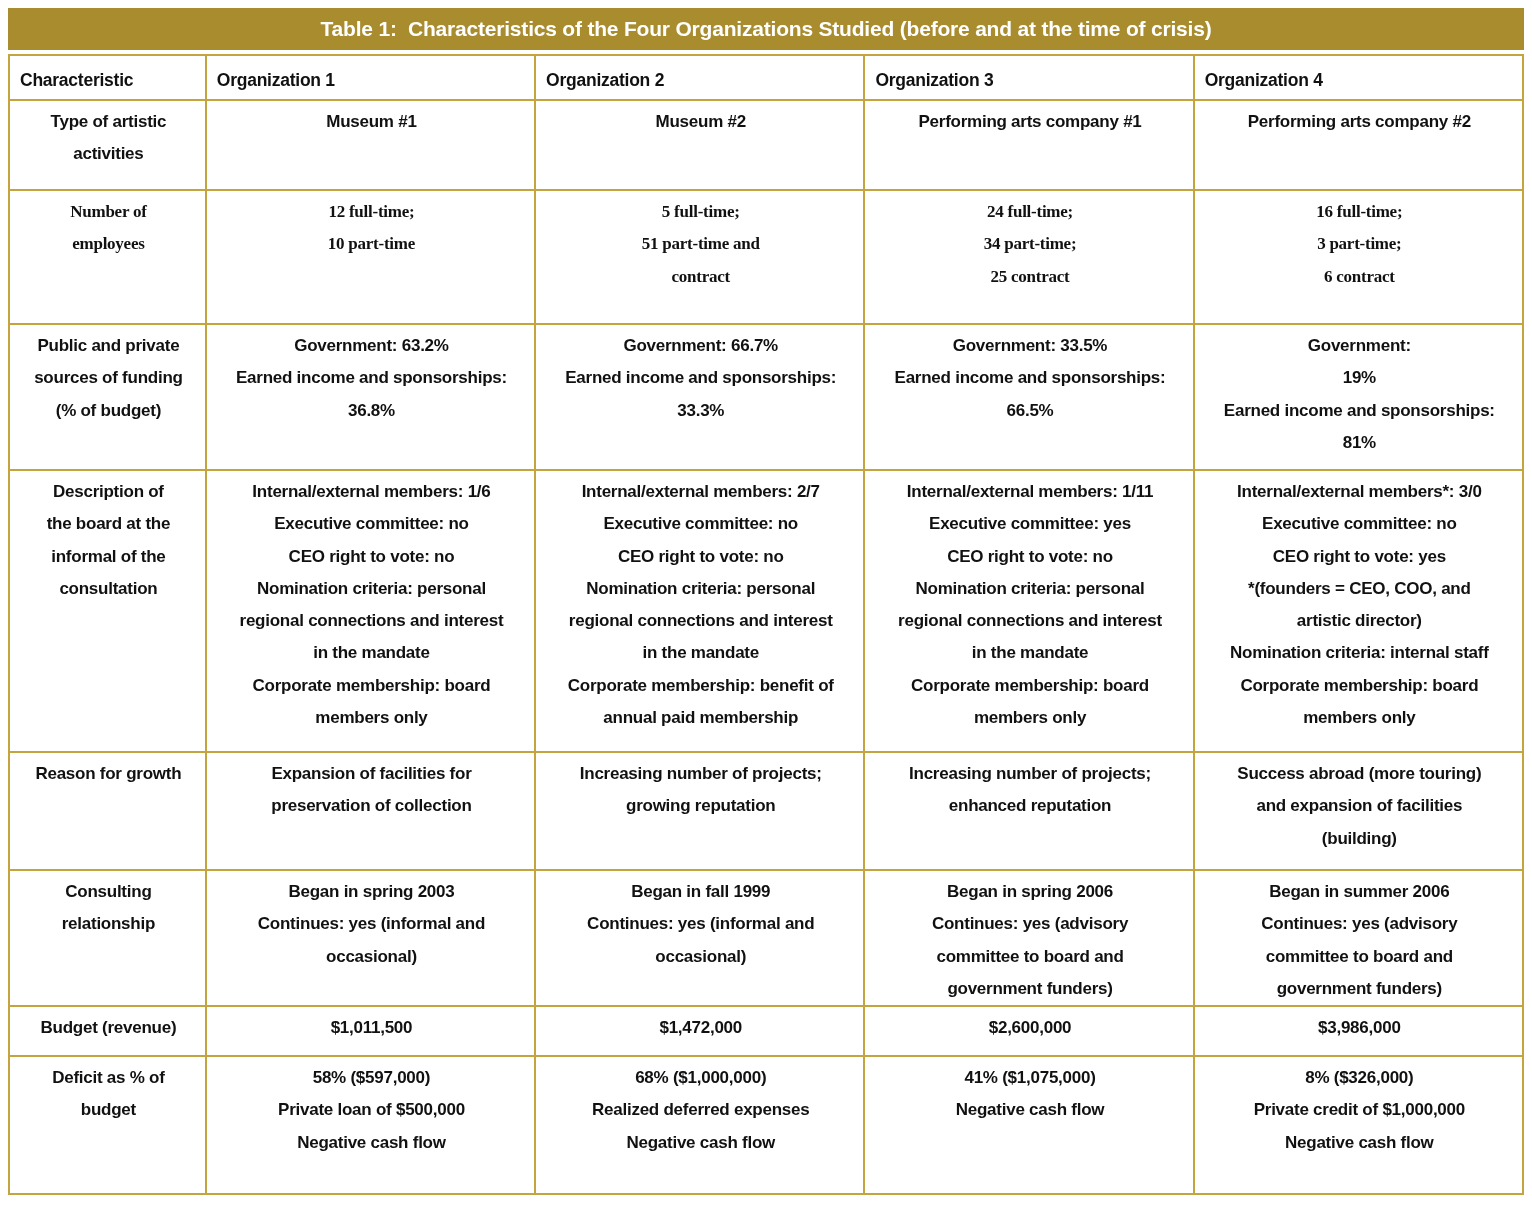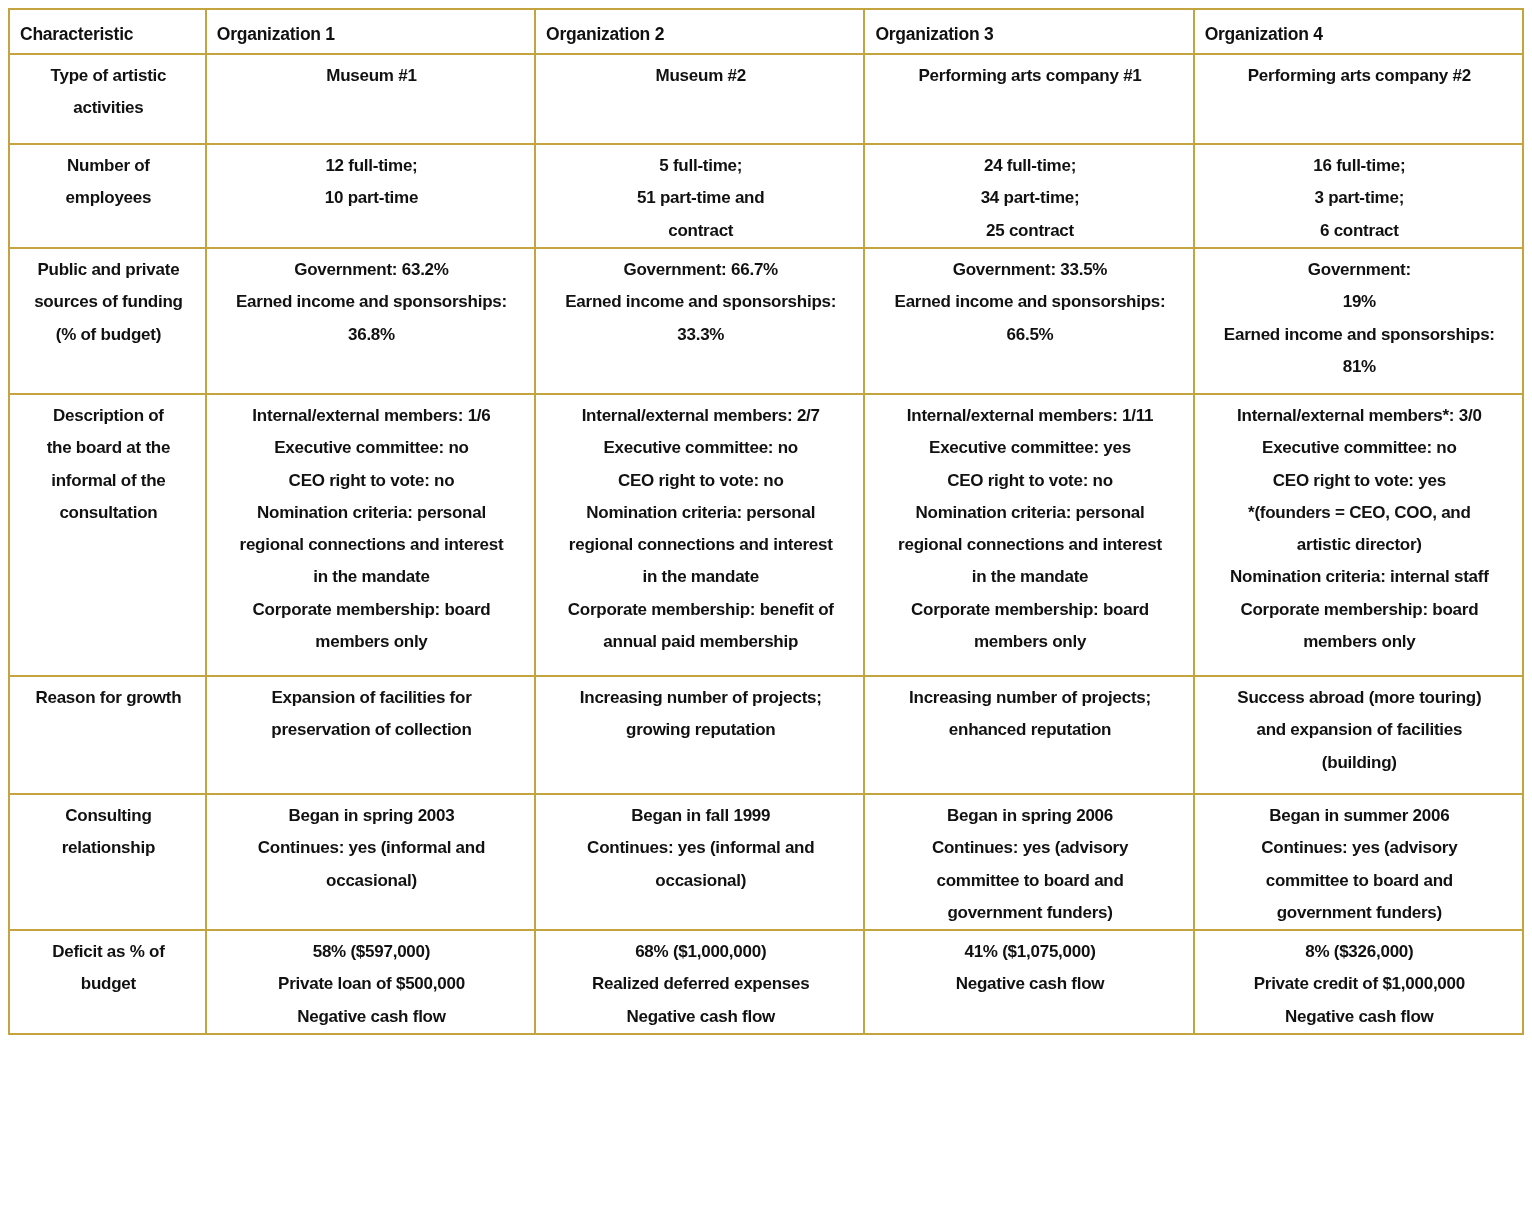--- a/index.html
+++ b/index.html
@@ -53,33 +53,34 @@
     font-size:17px;
     text-align:center;
     vertical-align:top;
     white-space:pre-line;
     line-height:1.9;
     padding:5px 6px 0 8px;
   }
   col.c-label{width:13.0%;}
   col.c-org{width:21.75%;}
   tbody tr:nth-child(1){height:90px;}
-  tbody tr:nth-child(2){height:104px;}
+  tbody tr:nth-child(2){height:134px;font-family:Liberation Serif, serif;}
   tbody tr:nth-child(3){height:146px;margin-top:22px;}
   tbody tr:nth-child(4){height:282px;}
   tbody tr:nth-child(5){height:118px;}
   tbody tr:nth-child(6){height:104px;margin-left:12px;}
   tbody tr:nth-child(7){height:50px;}
   tbody tr:nth-child(8){height:138px;}
   tbody tr:nth-child(9){height:56px;}
 </style>
 </head>
 <body>
 
 <div class="page">
+  <div class="title-bar">Table 1:  Characteristics of the Four Organizations Studied (before and at the time of crisis)</div>
   <table>
     <colgroup>
       <col class="c-label">
       <col class="c-org">
       <col class="c-org">
       <col class="c-org">
       <col class="c-org">
     </colgroup>
     <thead>
       <tr>
@@ -194,20 +195,27 @@
           <td>Began in spring 2006
 Continues: yes (advisory
 committee to board and
 government funders)</td>
           <td>Began in summer 2006
 Continues: yes (advisory
 committee to board and
 government funders)</td>
         </tr>
         <tr>
+          <td>Budget (revenue)</td>
+          <td>$1,011,500</td>
+          <td>$1,472,000</td>
+          <td>$2,600,000</td>
+          <td>$3,986,000</td>
+        </tr>
+        <tr>
           <td>Deficit as % of
 budget</td>
           <td>58% ($597,000)
 Private loan of $500,000
 Negative cash flow</td>
           <td>68% ($1,000,000)
 Realized deferred expenses
 Negative cash flow</td>
           <td>41% ($1,075,000)
 Negative cash flow</td>

